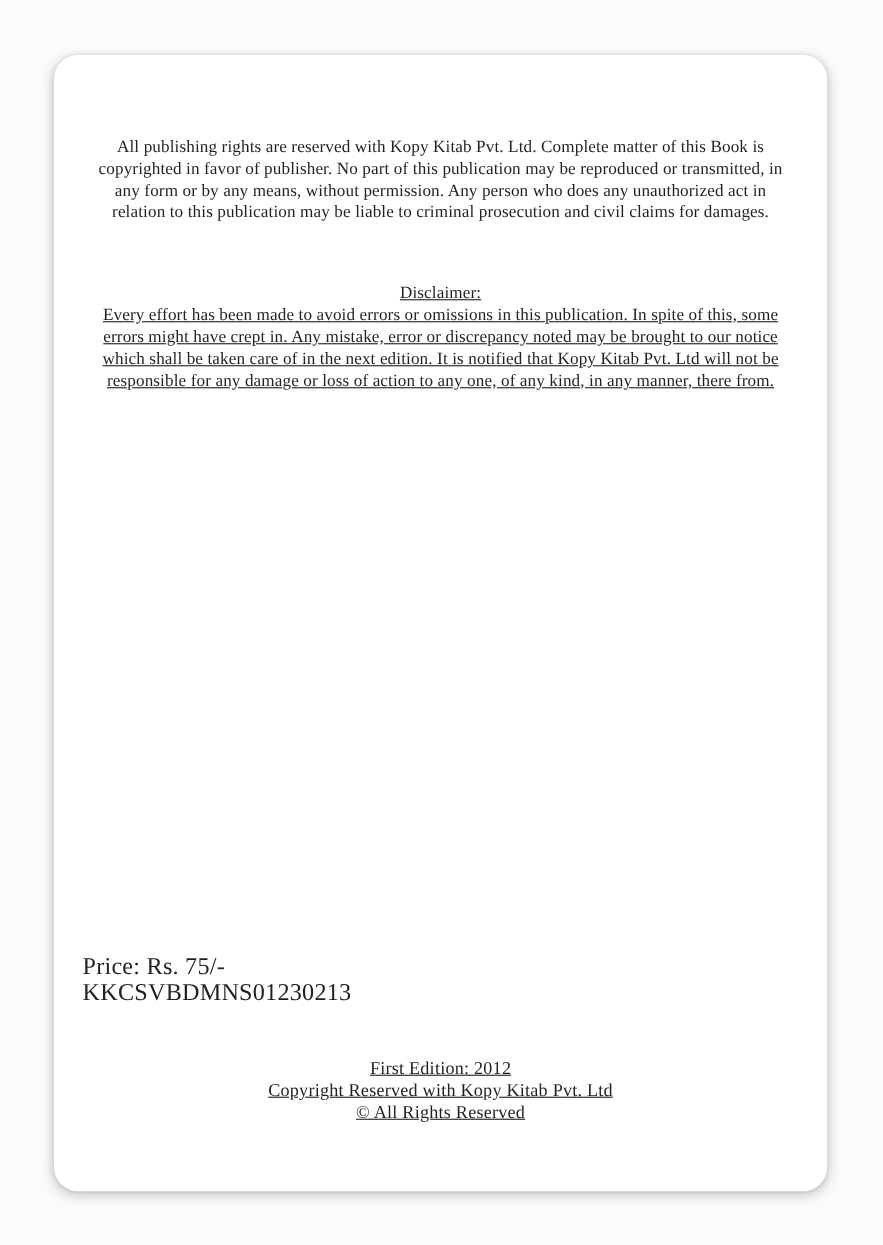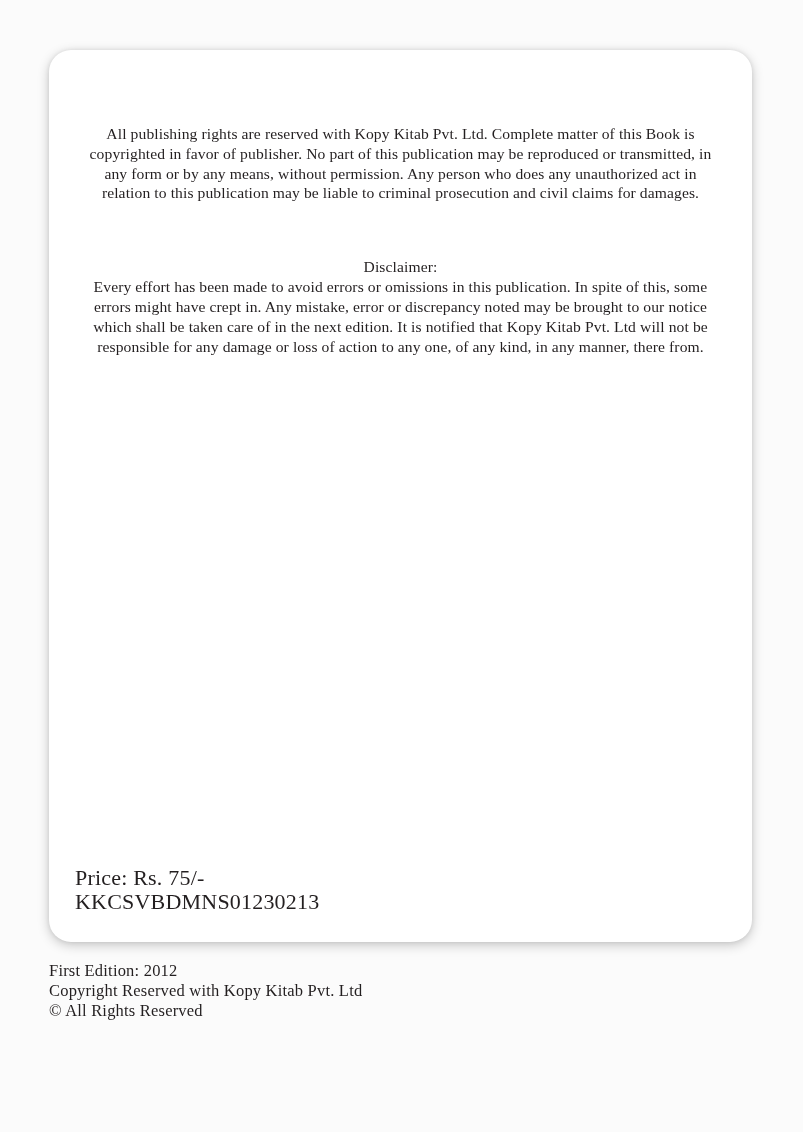--- a/index.html
+++ b/index.html
@@ -14,21 +14,21 @@
     width: 803px;
     height: 1132px;
     overflow: hidden;
     background: #fbfbfb;
   }
   .book-page {
     position: absolute;
     left: 49px;
     top: 50px;
     width: 703px;
-    height: 892px;
+    height: 1033px;
     background: #ffffff;
     border-radius: 22px;
     box-shadow: 0 3px 12px rgba(0,0,0,0.22), 0 0 4px rgba(0,0,0,0.08);
     color: #231f20;
   }
   .rights-paragraph {
     position: absolute;
     top: 74px;
     left: 36px;
     width: 631px;
@@ -39,38 +39,41 @@
   }
   .disclaimer-section {
     position: absolute;
     top: 207px;
     left: 31px;
     width: 641px;
     text-align: center;
     font-size: 15.6px;
     line-height: 19.9px;
     letter-spacing: 0.1px;
+    text-decoration: underline;
   }
   .price-block {
     position: absolute;
     top: 816px;
     left: 26px;
     text-align: left;
     font-size: 22px;
     line-height: 23.5px;
     letter-spacing: 0.2px;
   }
   .edition-block {
     position: absolute;
     top: 911px;
     left: 0;
     width: 100%;
+    text-align: center;
     font-size: 16.5px;
     line-height: 19.8px;
     letter-spacing: 0.2px;
+    text-decoration: underline;
   }
 </style>
 </head>
 <body>
 
 <div class="canvas">
   <div class="book-page">
 
     <p class="rights-paragraph">All publishing rights are reserved with Kopy Kitab Pvt. Ltd. Complete matter of this Book is copyrighted in favor of publisher. No part of this publication may be reproduced or transmitted, in any form or by any means, without permission. Any person who does any unauthorized act in relation to this publication may be liable to criminal prosecution and civil claims for damages.</p>
 

